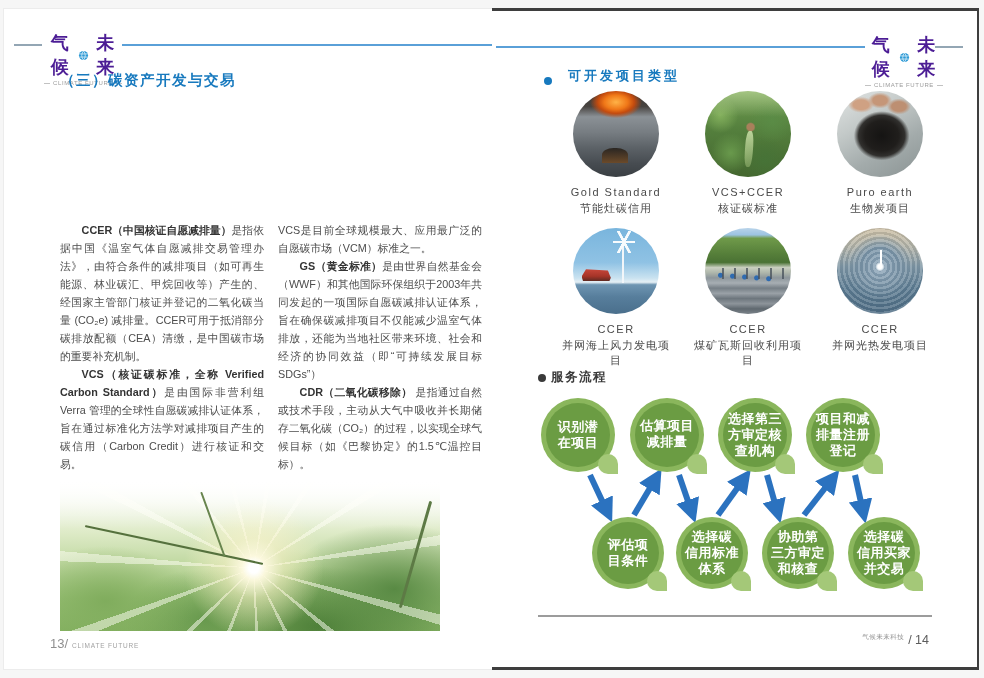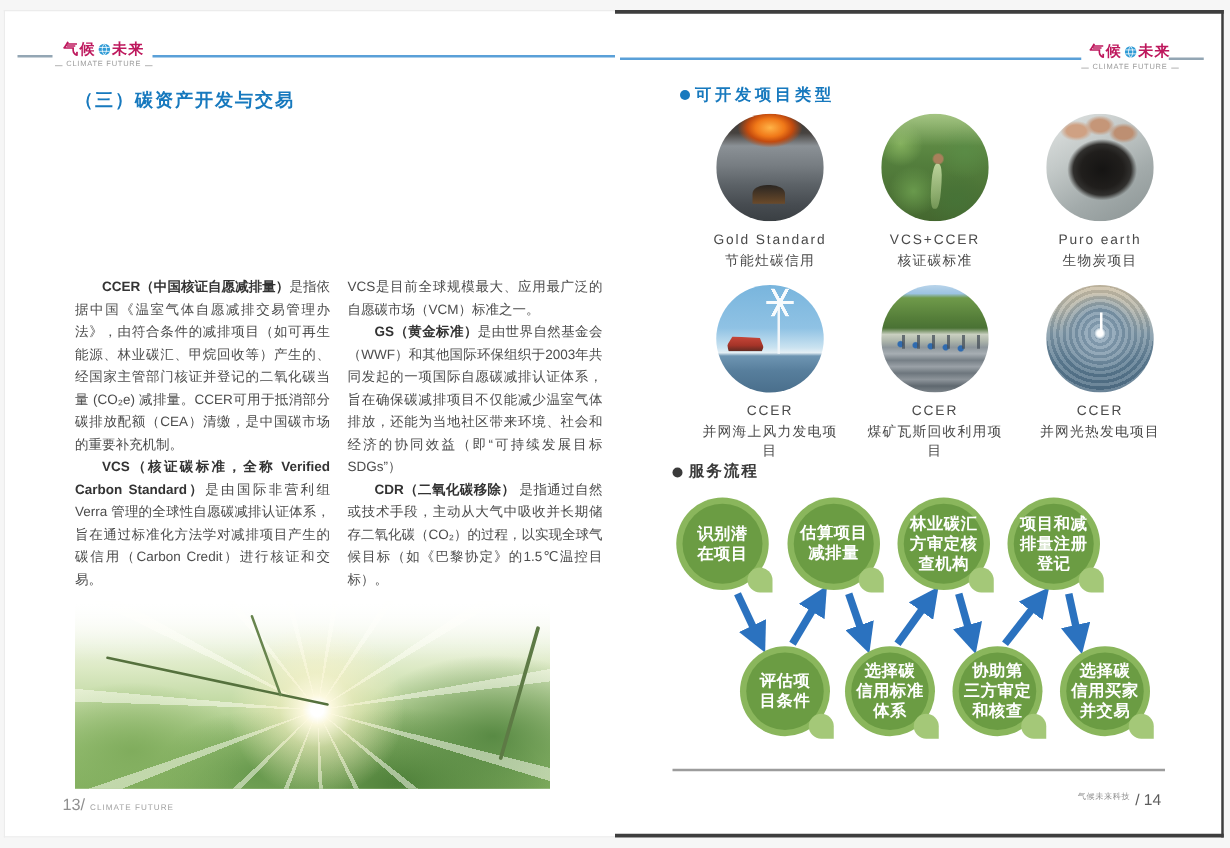--- a/index.html
+++ b/index.html
@@ -14,21 +14,21 @@
   .rule-blue { position:absolute; top:15px; height:2px; background:#5aa0d8; }
   .rule-dash { position:absolute; top:15px; height:2px; background:#93a6b4; width:28px; }
   .page-left  .rule-dash { left:10px; }
   .page-left  .rule-blue { left:118px; right:0; }
   .page-right .rule-blue { left:4px; right:112px; }
   .page-right .rule-dash { right:14px; }
   .logo { position:absolute; top:2px; width:78px; text-align:center; }
   .page-left  .logo { left:40px; }
   .page-right .logo { right:34px; }
   .logo-row { display:flex; align-items:center; justify-content:center; gap:1px; }
-  .logo-cn { font-size:12px; font-weight:bold; color:#be185d; letter-spacing:1px; }
+  .logo-cn { font-size:18px; font-weight:bold; color:#4c1d95; letter-spacing:1px; }
   .globe { width:11px; height:11px; flex:0 0 auto; }
   .logo-sub { display:flex; align-items:center; justify-content:center; gap:3px; margin-top:1px;
               font-size:6px; letter-spacing:.6px; color:#9b9b9b; white-space:nowrap; }
   .logo-sub::before,.logo-sub::after { content:""; width:9px; height:1px; background:#c2c2c2; }
 
   
   .title { position:absolute; left:56px; top:62px; font-size:14.5px; font-weight:bold;
            color:#1779be; letter-spacing:1.5px; }
   .intro { position:absolute; left:56px; top:92px; width:416px; font-size:11px; line-height:20px;
            color:#4c4c4c; text-align:justify; text-indent:2em; }
@@ -56,21 +56,21 @@
   .branch { position:absolute; background:#55713d; border-radius:2px; }
   .b1 { left:6%; top:42%; width:48%; height:2px; transform:rotate(12deg); }
   .b2 { right:6%; top:12%; width:3px; height:74%; transform:rotate(16deg); background:#5d7a45; }
   .b3 { left:40%; top:6%; width:2px; height:46%; transform:rotate(-20deg); background:#68854e; }
 
   .pfoot { position:absolute; left:46px; bottom:18px; display:flex; align-items:baseline; gap:4px; }
   .pnum { font-size:13px; color:#8f8f8f; }
   .plabel { font-size:6.5px; letter-spacing:.8px; color:#a2a2a2; }
 
   
-  .sec-head-r { position:absolute; left:52px; top:56px; display:flex; align-items:center; gap:4px; }
+  .sec-head-r { position:absolute; left:52px; top:56px; display:flex; align-items:flex-end; gap:16px; }
   .sec-title-r { font-size:13px; font-weight:bold; color:#1779be; letter-spacing:3px; }
   .proj-grid { position:absolute; left:50px; top:80px; width:396px;
                display:grid; grid-template-columns:repeat(3,1fr); row-gap:12px; }
   .proj { display:flex; flex-direction:column; align-items:center;margin-left:16px; }
   .pimg { width:86px; height:86px; border-radius:50%; position:relative; overflow:hidden; }
   .cap1 { font-size:11px; letter-spacing:1.5px; color:#4a4a4a; margin-top:9px; text-align:center; }
   .cap2 { font-size:11px; letter-spacing:1px; color:#4a4a4a; margin-top:3px; text-align:center; }
 
   .img-stove { background:
       radial-gradient(ellipse 26px 16px at 50% 13%, #ffb347 0%, #f07818 45%, #c44b0e 70%, rgba(80,40,20,0) 100%),
@@ -291,21 +291,21 @@
       </svg>
       <div class="fc t1">
           <span>识别潜
 在项目</span>
         </div>
       <div class="fc t2">
           <span>估算项目
 减排量</span>
         </div>
       <div class="fc t3">
-          <span>林业碳汇
+          <span>选择第三
 方审定核
 查机构</span>
         </div>
       <div class="fc t4">
           <span>项目和减
 排量注册
 登记</span>
         </div>
       <div class="fc sm m1">
           <span>评估项

